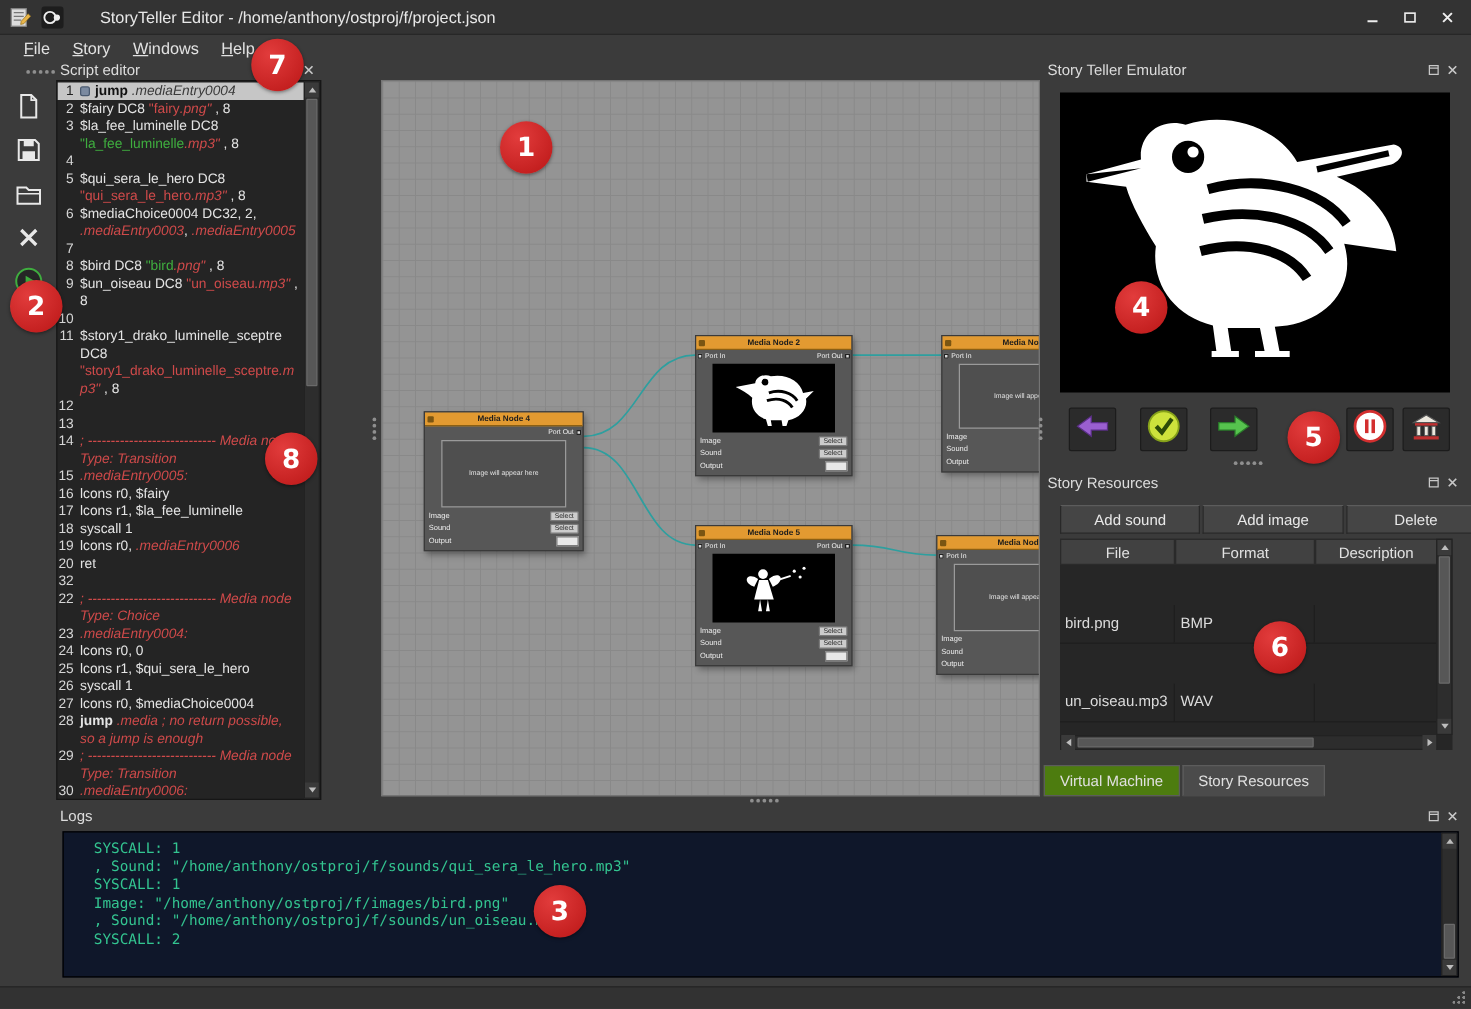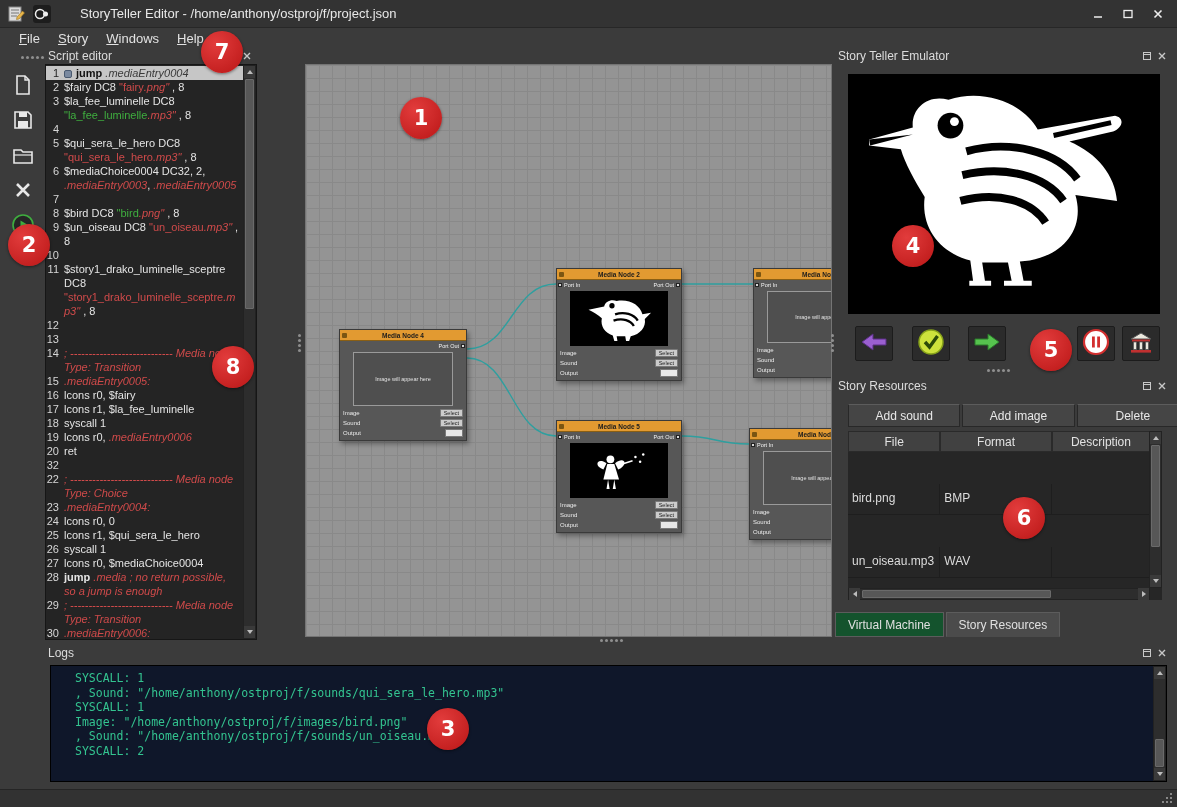--- a/index.html
+++ b/index.html
@@ -113,21 +113,21 @@
     font-size:12px; color:#e2e2e2; display:flex; align-items:center; justify-content:center; }
   .res-body { width:302px; height:136px; overflow:hidden; }
   .res-row { display:flex; border-bottom:1px solid #1e1e1e; }
   .res-cell { height:30px; line-height:29px; font-size:12px; color:#dcdcdc;
     padding-left:4px; border-right:1px solid #1e1e1e; overflow:hidden;
     white-space:nowrap; text-overflow:ellipsis;margin-top:32px; }
   .c0 { width:96px; } .c1 { width:116px; } .c2 { width:102px; }
   .res-vsb { right:0; top:0; height:157px; }
   .res-hsb { left:0; bottom:0; width:302px; }
   .res-tabs { position:absolute; left:0; top:234px; display:flex; gap:2px; }
-  .res-tab { height:25px; padding:0 12px; background:#14532d; border:1px solid #5c5c5c;
+  .res-tab { height:25px; padding:0 12px; background:#4d7c0f; border:1px solid #5c5c5c;
     color:#e0e0e0; font-size:12px; display:flex; align-items:center; }
   .res-tab.active { background:#4b4b4b; border-bottom-color:#4b4b4b; }
   
   .logs-panel { left:45px; top:645px; width:1127px; height:143px; }
   .logs-box { position:absolute; left:5px; right:5px; top:20px; bottom:6px;
     background:#0f172a; border:1px solid #000; padding:5px 24px;
     font-family:"DejaVu Sans Mono", monospace; font-size:11.5px; line-height:14.5px;
     color:#33c490; overflow:hidden; }
   .logs-vsb { right:0; top:0; bottom:0; }
   

